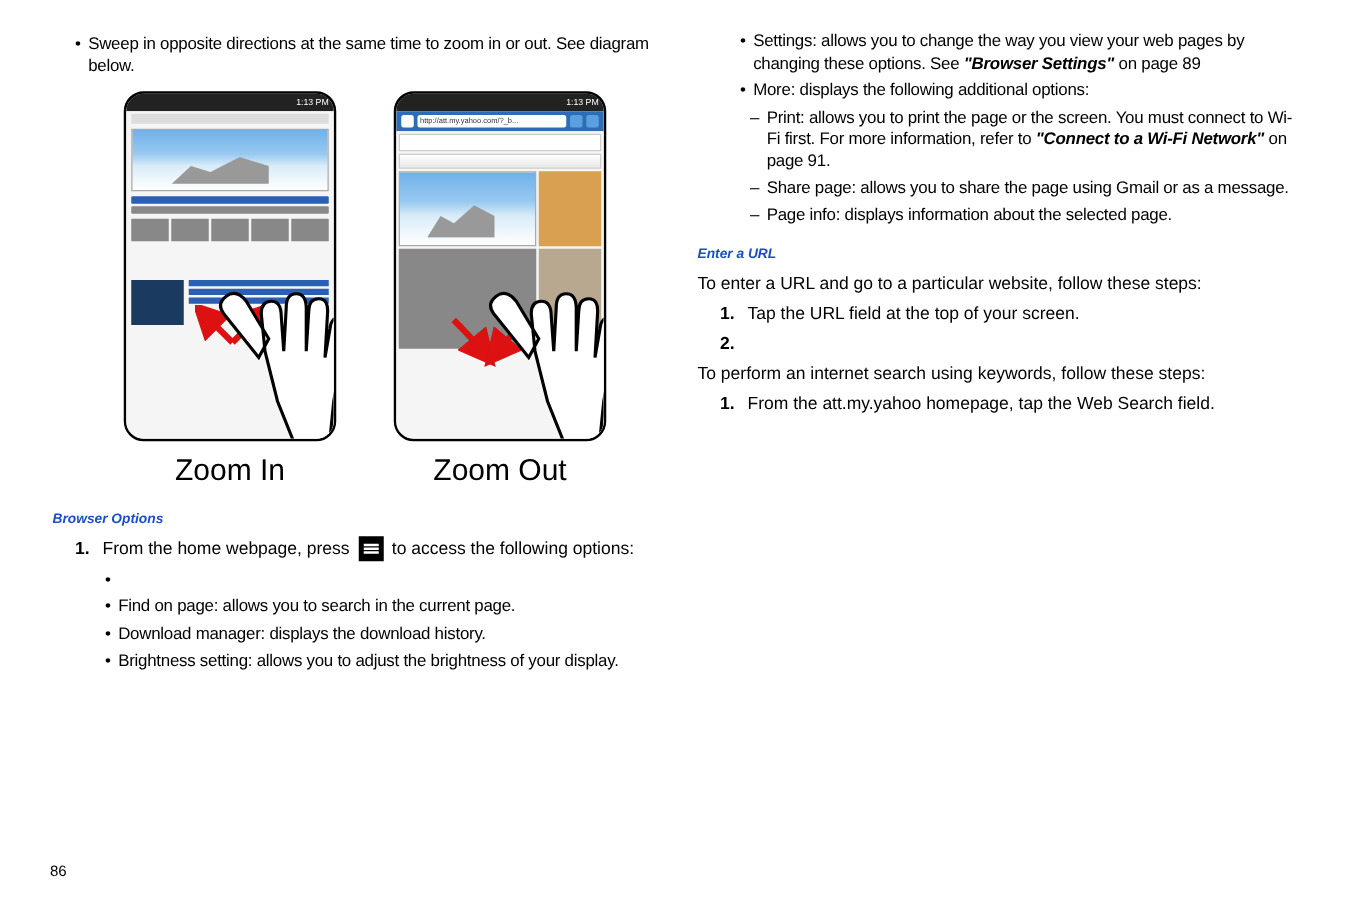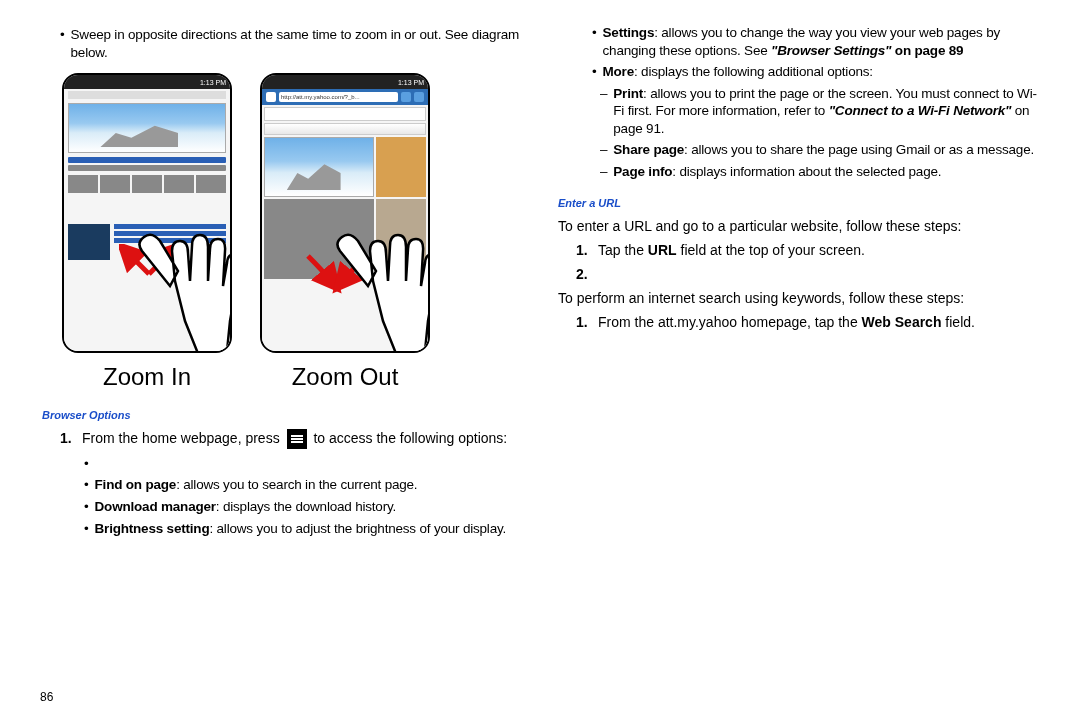--- a/index.html
+++ b/index.html
@@ -32,22 +32,22 @@
   }
   .bullet-sub .dot { margin-right: 6px; }
   .dash-sub {
     display: flex;
     margin: 4px 0 4px 42px;
     font-size: 13px;
   }
   .dash-sub .dash { margin-right: 6px; }
   .diagrams {
     display: flex;
-    justify-content: flex-start;
-    gap: 28px;
+    justify-content: center;
+    gap: 46px;
     margin: 12px 0 8px 20px;
   }
   .phone {
     width: 170px;
     height: 280px;
     border: 2px solid #000;
     border-radius: 16px;
     background: #fff;
     position: relative;
     overflow: hidden;
@@ -152,21 +152,21 @@
     background:#fff;
   }
   .inline-icon:before{ top:6px; box-shadow:0 3px 0 #fff;}
   .inline-icon:after{ top:12px;}
   .page-num {
     position:absolute;
     bottom:14px;
     font-size:12px;
   }
   .page-num.left{ left:40px; }
-  b{ font-weight:bold; }
+  b{ font-weight:normal; }
   i.ref{ font-style:italic; font-weight:bold; }
   .condensed { font-stretch: condensed; letter-spacing:-0.2px; font-size:13.5px;}
   .phone-wrap{ display:flex; flex-direction:column; align-items:center;}
   .red-arrow-pair{
     position:absolute;
     top:155px;
   }
 </style>
 </head>
 <body>

